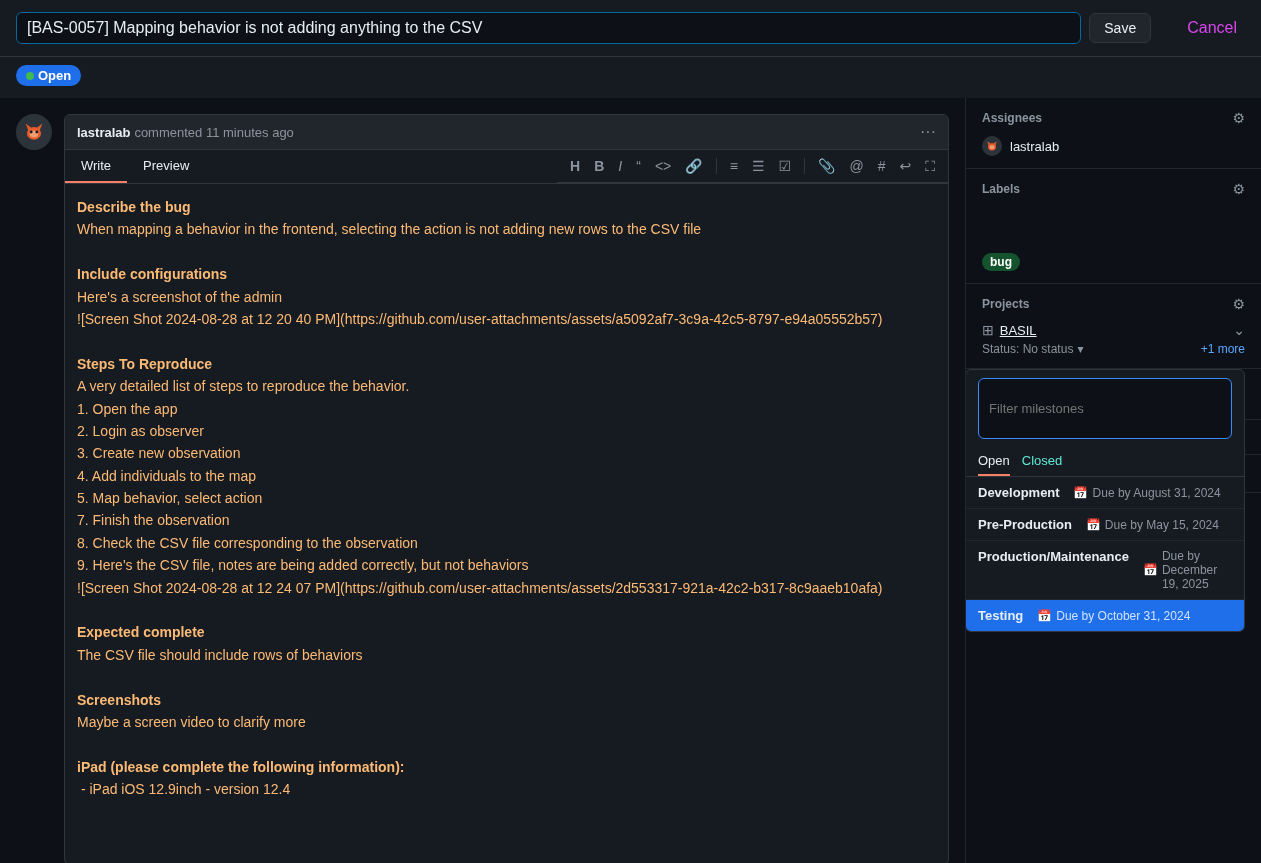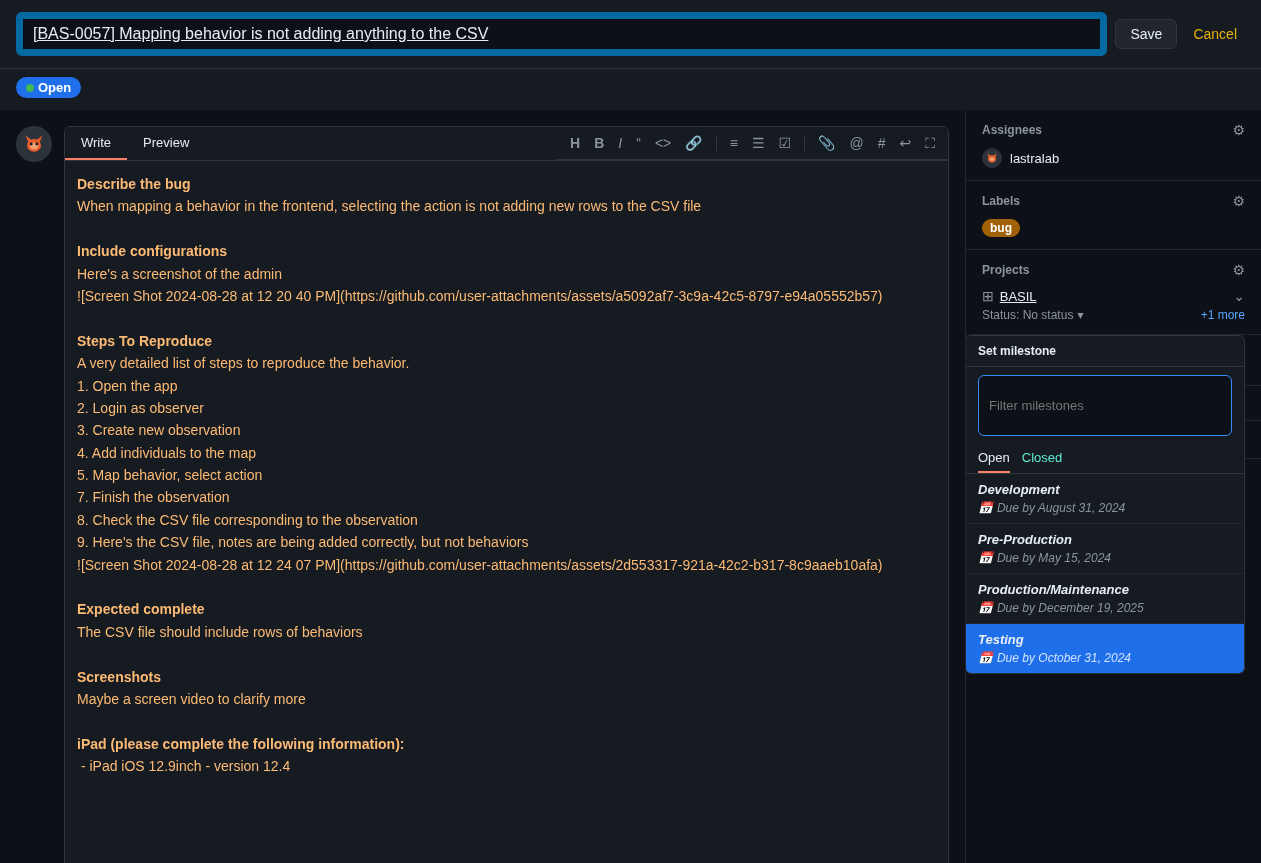--- a/index.html
+++ b/index.html
@@ -18,46 +18,46 @@
       background: #161b22;
       border-bottom: 1px solid #30363d;
       padding: 12px 16px;
       display: flex;
       align-items: center;
       gap: 8px;
     }
     .title-input {
       flex: 1;
       background: #0d1117;
-      border: 7px solid #0369a1;
+      border: 1px solid #0369a1;
       border-radius: 6px;
       color: #e6edf3;
       font-size: 16px;
       padding: 6px 10px;
       outline: none;
-      text-decoration: underline;
     }
     .btn-save {
       background: #21262d;
       border: 1px solid #30363d;
       color: #e6edf3;
       padding: 6px 14px;
       border-radius: 6px;
       cursor: pointer;
       font-size: 14px;
       font-weight: 500;
     }
     .btn-cancel {
       background: transparent;
       border: none;
-      color: #eab308;
+      color: #d946ef;
       padding: 6px 8px;
       cursor: pointer;
-      font-size: 14px;
+      font-size: 16px;
       font-weight: 500;
+      margin-left: 20px;
     }
 
     
     .subheader {
       background: #161b22;
       padding: 8px 16px 12px;
       display: flex;
       align-items: center;
       gap: 8px;
       font-size: 13px;
@@ -324,24 +324,23 @@
       border-bottom: 2px solid #f78166;
     }
     .milestone-list {
       max-height: 280px;
       overflow-y: auto;
     }
     .milestone-item {
       padding: 8px 12px;
       cursor: pointer;
       display: flex;
-      flex-direction: column;
-      gap: 4px;
+      flex-direction: row;
+      gap: 14px;
       border-bottom: 1px solid #21262d;
-      font-style: italic;
     }
     .milestone-item:last-child { border-bottom: none; }
     .milestone-item.selected {
       background: #1f6feb;
     }
     .milestone-name {
       font-size: 13px;
       font-weight: 600;
       color: #e6edf3;
     }
@@ -399,20 +398,27 @@
           <polygon points="12,18 8,8 16,14" fill="#e85d2c"></polygon>
           <polygon points="28,18 32,8 24,14" fill="#e85d2c"></polygon>
           <ellipse cx="20" cy="23" rx="6" ry="5" fill="#f0a070"></ellipse>
           <circle cx="16" cy="20" r="2" fill="#1a1a2e"></circle>
           <circle cx="24" cy="20" r="2" fill="#1a1a2e"></circle>
         </svg>
       </div>
 
       <div class="comment-container">
 
+        <div class="comment-header">
+          <span>
+            <span class="comment-author">lastralab</span>
+            <span style="color:#8b949e; font-weight:400; font-size:13px;"> commented <span>11 minutes ago</span></span>
+          </span>
+          <span class="comment-dots">···</span>
+        </div>
 
         <div class="editor-tabs">
           <button class="tab-btn active">Write</button>
           <button class="tab-btn">Preview</button>
 
           <div class="toolbar" style="margin-left:auto;">
             <button class="toolbar-btn" title="Heading"><b>H</b></button>
             <button class="toolbar-btn" title="Bold"><b>B</b></button>
             <button class="toolbar-btn" title="Italic"><i>I</i></button>
             <button class="toolbar-btn" title="Quote">“</button>
@@ -481,21 +487,21 @@
         </div>
         <span>lastralab</span>
       </div>
     </div>
 
     <div class="sidebar-section">
       <div class="sidebar-section-header">
         <span class="sidebar-section-title">Labels</span>
         <span class="gear-icon">⚙</span>
       </div>
-      <span class="label-badge" style="background:#a16207; color:#fff;">bug</span>
+      <span class="label-badge" style="background:#14532d; color:#fff;margin-top:46px;">bug</span>
     </div>
 
     <div class="sidebar-section">
       <div class="sidebar-section-header">
         <span class="sidebar-section-title">Projects</span>
         <span class="gear-icon">⚙</span>
       </div>
       <div class="project-item">
         <div class="project-left">
           <span style="font-size:14px; color:#8b949e;">⊞</span>
@@ -510,21 +516,20 @@
       </div>
     </div>
 
     <div class="sidebar-section milestone-section-relative">
       <div class="sidebar-section-header">
         <span class="sidebar-section-title">Milestone</span>
         <span class="gear-icon">⚙</span>
       </div>
 
       <div class="milestone-dropdown">
-        <div class="milestone-dropdown-header">Set milestone</div>
         <input class="milestone-filter" type="text" placeholder="Filter milestones" style="">
         <div class="milestone-tabs">
           <span class="milestone-tab active">Open</span>
           <span class="milestone-tab">Closed</span>
         </div>
         <div class="milestone-list">
           <div class="milestone-item">
             <span class="milestone-name">Development</span>
             <span class="milestone-due">
               <span>📅</span>

